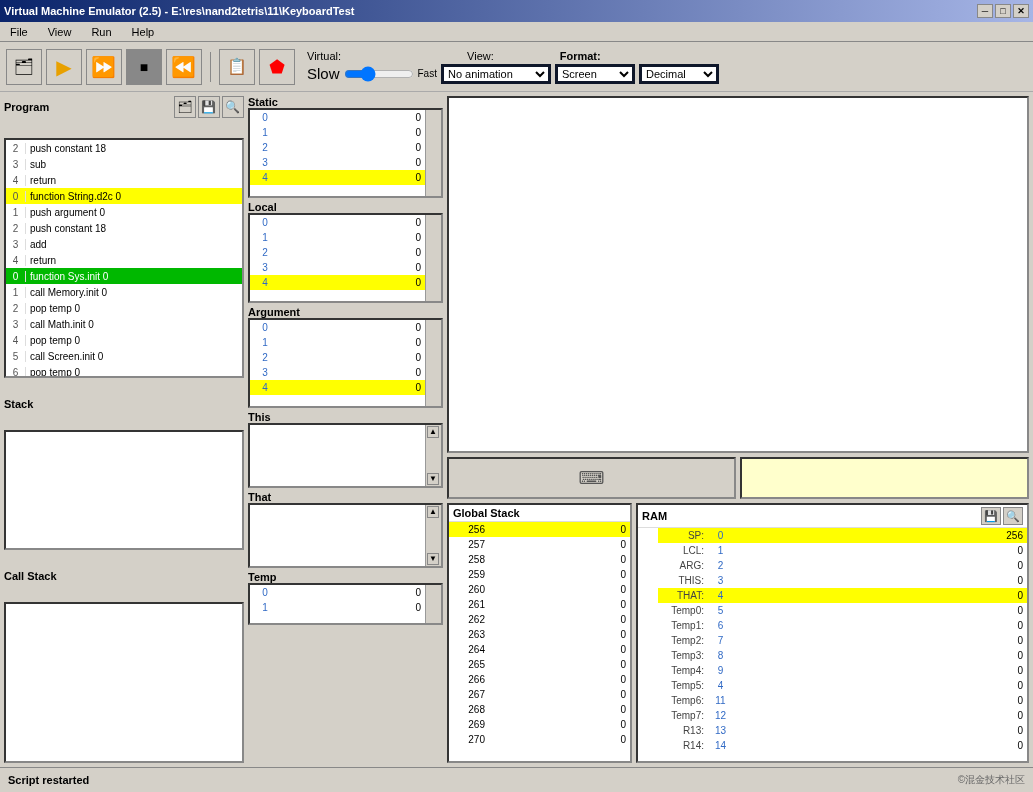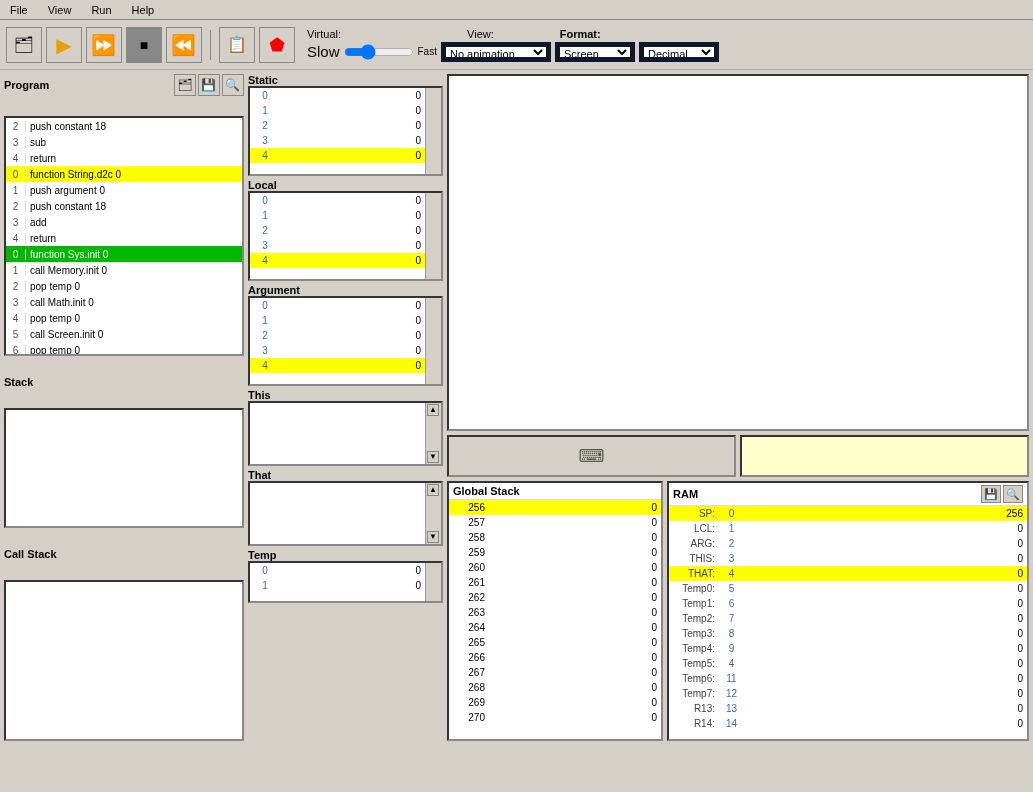--- a/index.html
+++ b/index.html
@@ -57,21 +57,21 @@
       display: flex; align-items: center; justify-content: center;
       cursor: pointer; font-size: 16px;
     }
     .toolbar-sep { width: 1px; height: 30px; background: #888; margin: 0 4px; }
     
     .toolbar-controls { display: flex; align-items: center; gap: 8px; margin-left: 8px; font-size: 11px; }
     select {
       font-size: 11px;
       height: 20px;
       background: white;
-      border: 5px solid #0f172a;
+      border: 3px solid #0f172a;
     }
     .program-toolbar-btn {
       width: 22px; height: 22px;
       background: #d4d0c8;
       border: 1px solid #888;
       display: flex; align-items: center; justify-content: center;
       cursor: pointer; font-size: 12px;
     }
     .program-row {
       display: flex;
@@ -169,20 +169,28 @@
       height: 792px;
       overflow: hidden;
       background: #d4d0c8;
     }
   </style>
 </head>
 <body>
 
 <div class="full-layout">
 
+  <div class="title-bar">
+    <span>Virtual Machine Emulator (2.5) - E:\res\nand2tetris\11\KeyboardTest</span>
+    <div class="title-bar-buttons">
+      <div class="title-bar-btn">─</div>
+      <div class="title-bar-btn">□</div>
+      <div class="title-bar-btn">✕</div>
+    </div>
+  </div>
 
   <div class="menu-bar">
     <span class="menu-item">File</span>
     <span class="menu-item">View</span>
     <span class="menu-item">Run</span>
     <span class="menu-item">Help</span>
   </div>
 
   <div class="toolbar">
     <div class="toolbar-btn">🗂</div>
@@ -442,21 +450,21 @@
 
       <div style="height:42px; display:flex; gap:4px;">
         <div style="flex:1; border:2px inset #888; background:#d4d0c8; display:flex; align-items:center; justify-content:center;">
           <span style="font-size:18px; color:#555;">⌨</span>
         </div>
         <div style="flex:1; border:2px inset #888; background:#ffffcc;"></div>
       </div>
 
       <div style="display:flex; gap:4px; height:260px;">
 
-        <div style="width:216px; border:2px inset #888; background:white; display:flex; flex-direction:column;">
+        <div style="width:185px; border:2px inset #888; background:white; display:flex; flex-direction:column;">
           <div style="font-size:11px; font-weight:bold; padding:2px 4px; border-bottom:1px solid #ddd;">Global Stack</div>
           <div style="flex:1; overflow-y:scroll; display:flex;">
             <div style="flex:1;">
               <div class="gs-row" style="background:#ffff00;">
                   <span class="gs-addr">256</span>
                   <span class="gs-val">0</span>
                 </div>
               <div class="gs-row">
                   <span class="gs-addr">257</span>
                   <span class="gs-val">0</span>
@@ -519,21 +527,21 @@
 
         <div style="flex:1; border:2px inset #888; background:white; display:flex; flex-direction:column;">
           <div style="font-size:11px; font-weight:bold; padding:2px 4px; border-bottom:1px solid #ddd; display:flex; align-items:center; justify-content:space-between;">
             <span>RAM</span>
             <div style="display:flex;gap:2px;">
               <div style="width:20px;height:18px;background:#d4d0c8;border:1px solid #888;display:flex;align-items:center;justify-content:center;cursor:pointer;font-size:11px;">💾</div>
               <div style="width:20px;height:18px;background:#d4d0c8;border:1px solid #888;display:flex;align-items:center;justify-content:center;cursor:pointer;font-size:11px;">🔍</div>
             </div>
           </div>
           <div style="flex:1; overflow-y:scroll; display:flex;">
-            <div style="flex:1;">
+            <div style="flex:1;padding-left:20px;">
               <div class="ram-row" style="background:#ffff00;">
                   <span class="ram-label">SP:</span>
                   <span class="ram-index" style="color:#316ac5;">0</span>
                   <span class="ram-val">256</span>
                 </div>
               <div class="ram-row">
                   <span class="ram-label">LCL:</span>
                   <span class="ram-index" style="color:#316ac5;">1</span>
                   <span class="ram-val">0</span>
                 </div>
@@ -603,13 +611,18 @@
                   <span class="ram-val">0</span>
                 </div>
             </div>
           </div>
         </div>
 
       </div>
     </div>
   </div>
 
+  <div class="status-bar">
+    <span style="font-weight:bold;">Script restarted</span>
+    <span style="flex:1;"></span>
+    <span style="font-size:10px; color:#666;">©混金技术社区</span>
+  </div>
 </div>
 
 </body></html>

